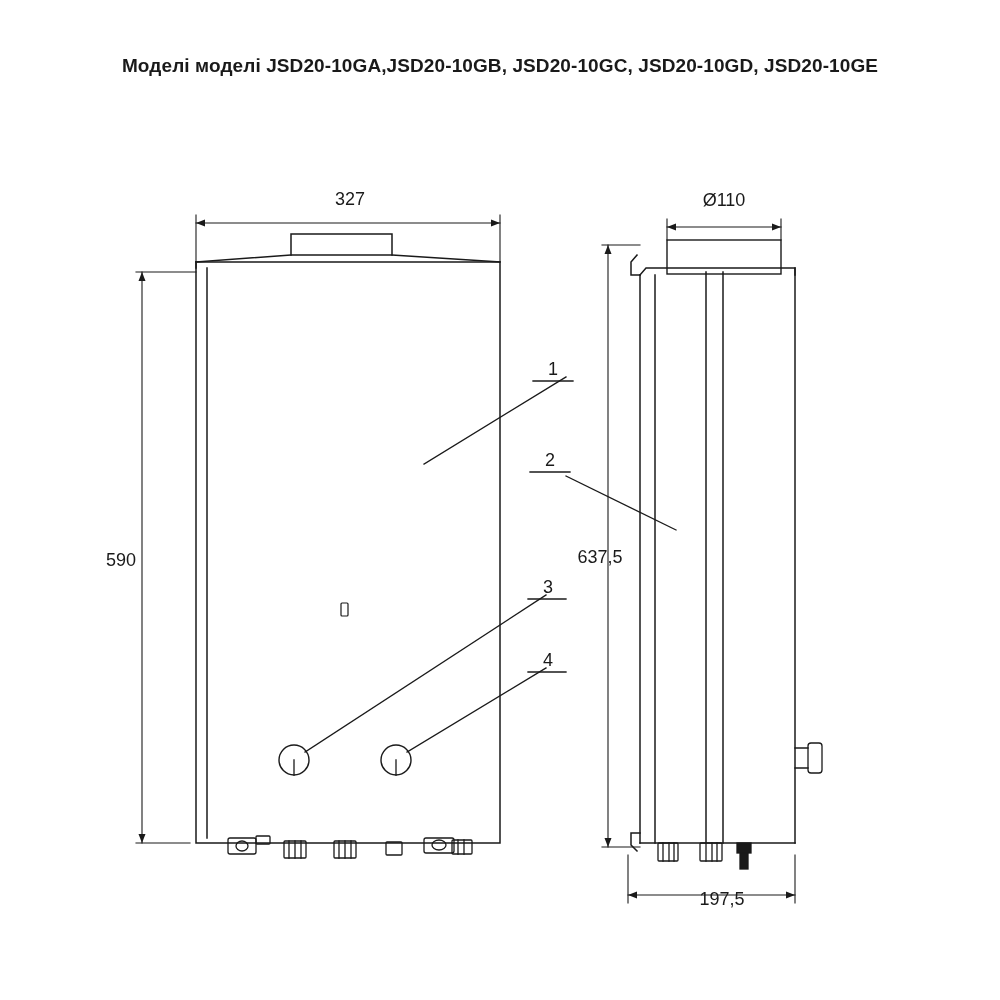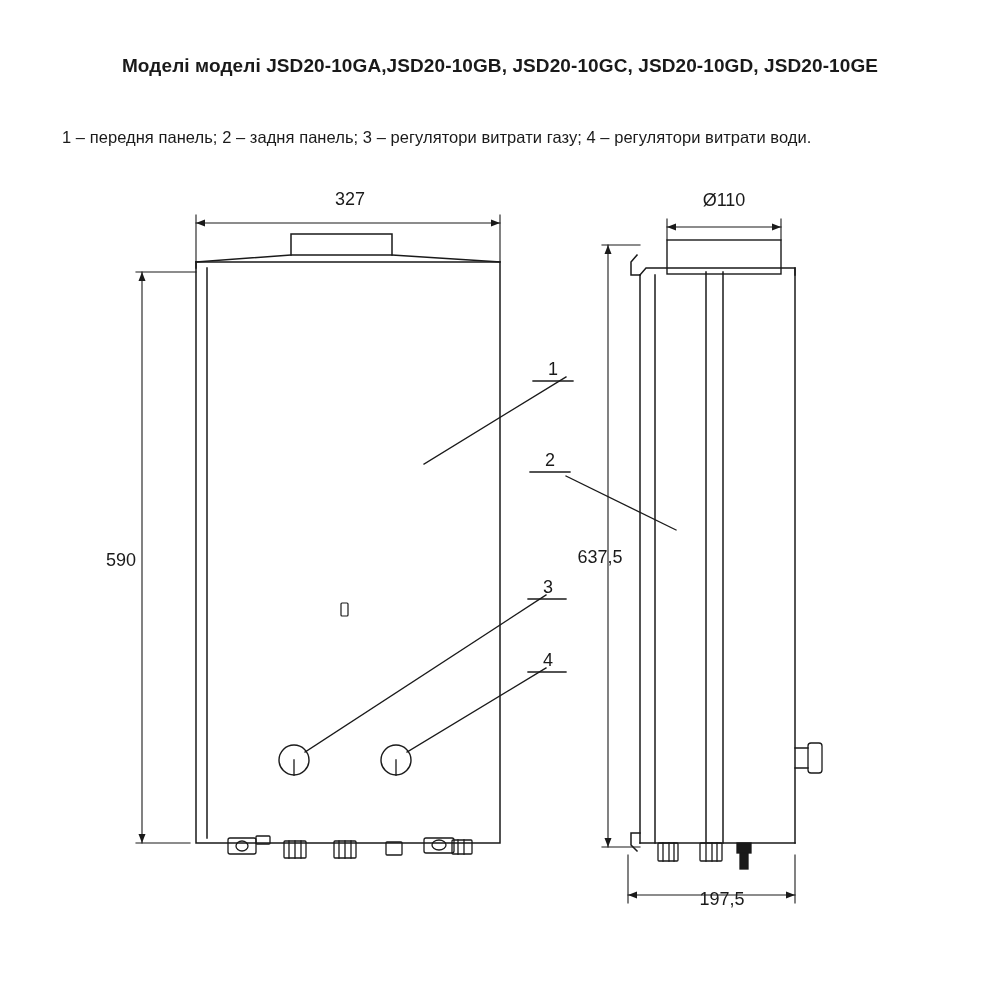--- a/index.html
+++ b/index.html
@@ -54,21 +54,20 @@
   .callout-label {
     font-size: 18px;
   }
 </style>
 </head>
 <body>
 
 <div id="page">
 
   <div class="title">Моделі моделі JSD20-10GA,JSD20-10GB, JSD20-10GC, JSD20-10GD, JSD20-10GE</div>
-  <div class="legend">1 – передня панель; 2 – задня панель; 3 – регулятори витрати газу; 4 – регулятори витрати води.</div>
 
   <svg class="drawing" width="1000" height="1000" viewBox="0 0 1000 1000">
 
     <g fill="none" stroke="#1a1a1a" stroke-width="1.4" stroke-linecap="square">
 
       <line x1="196" y1="223" x2="500" y2="223" stroke-width="1.1"></line>
       <path d="M196 223 l9 -3.5 l0 7 z" fill="#1a1a1a" stroke="none"></path>
       <path d="M500 223 l-9 -3.5 l0 7 z" fill="#1a1a1a" stroke="none"></path>
 
       <line x1="196" y1="215" x2="196" y2="262" stroke-width="1.1"></line>

